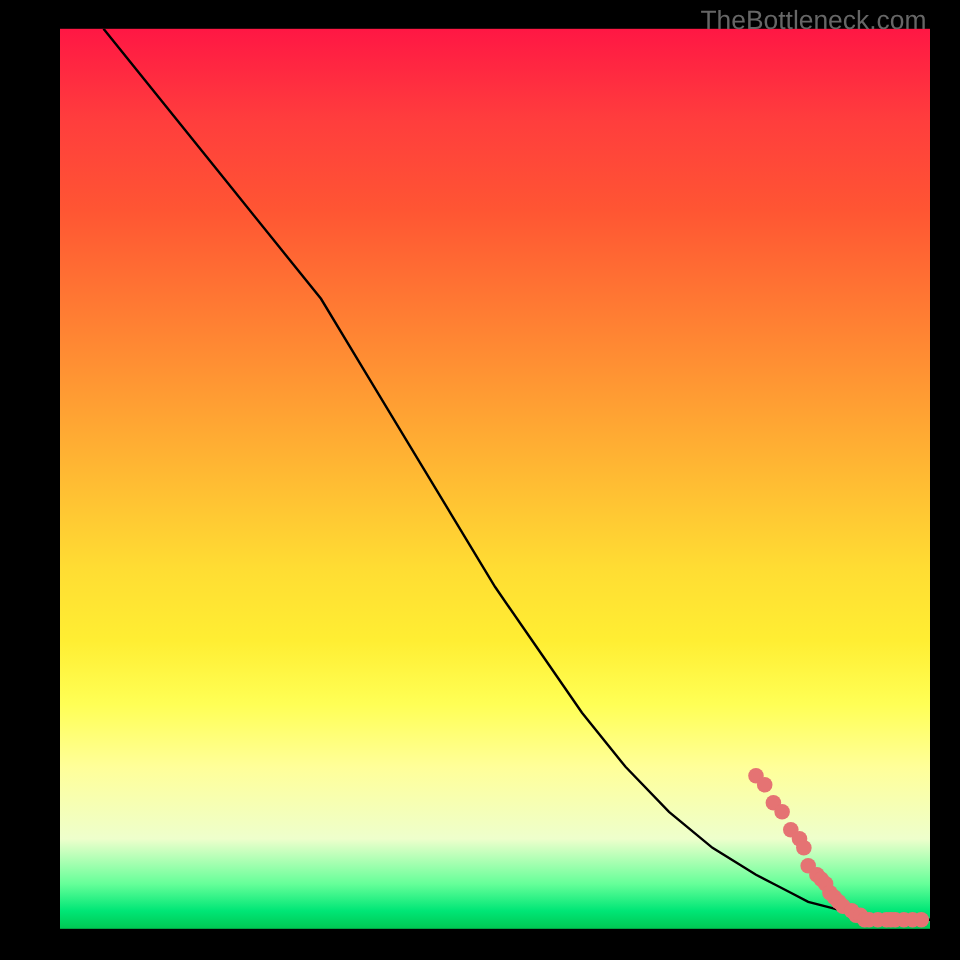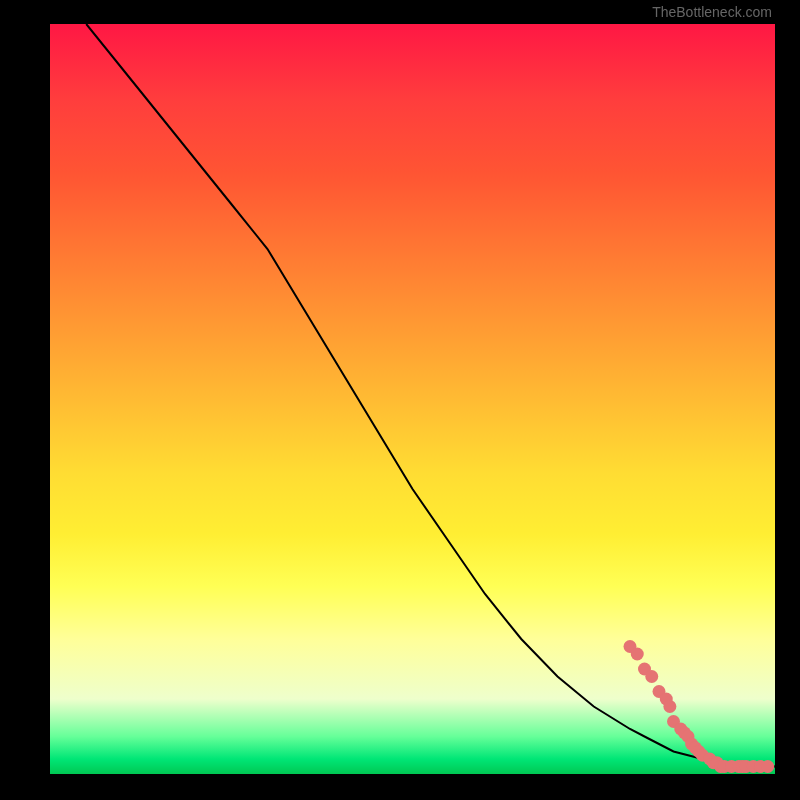--- a/index.html
+++ b/index.html
@@ -39,21 +39,21 @@
       #eeffcc 90%,
       #66ff99 95%,
       #00e676 98%,
       #00c853 100%);
   }
   .watermark {
     position: absolute;
     top: 4px;
     right: 28px;
     color: #666;
-    font-size: 14px;
+    font-size: 22px;
     font-weight: normal;
     z-index: 10;
   }
   svg.curve {
     position: absolute;
     left: 50px;
     top: 24px;
     width: 725px;
     height: 750px;
     pointer-events: none;

